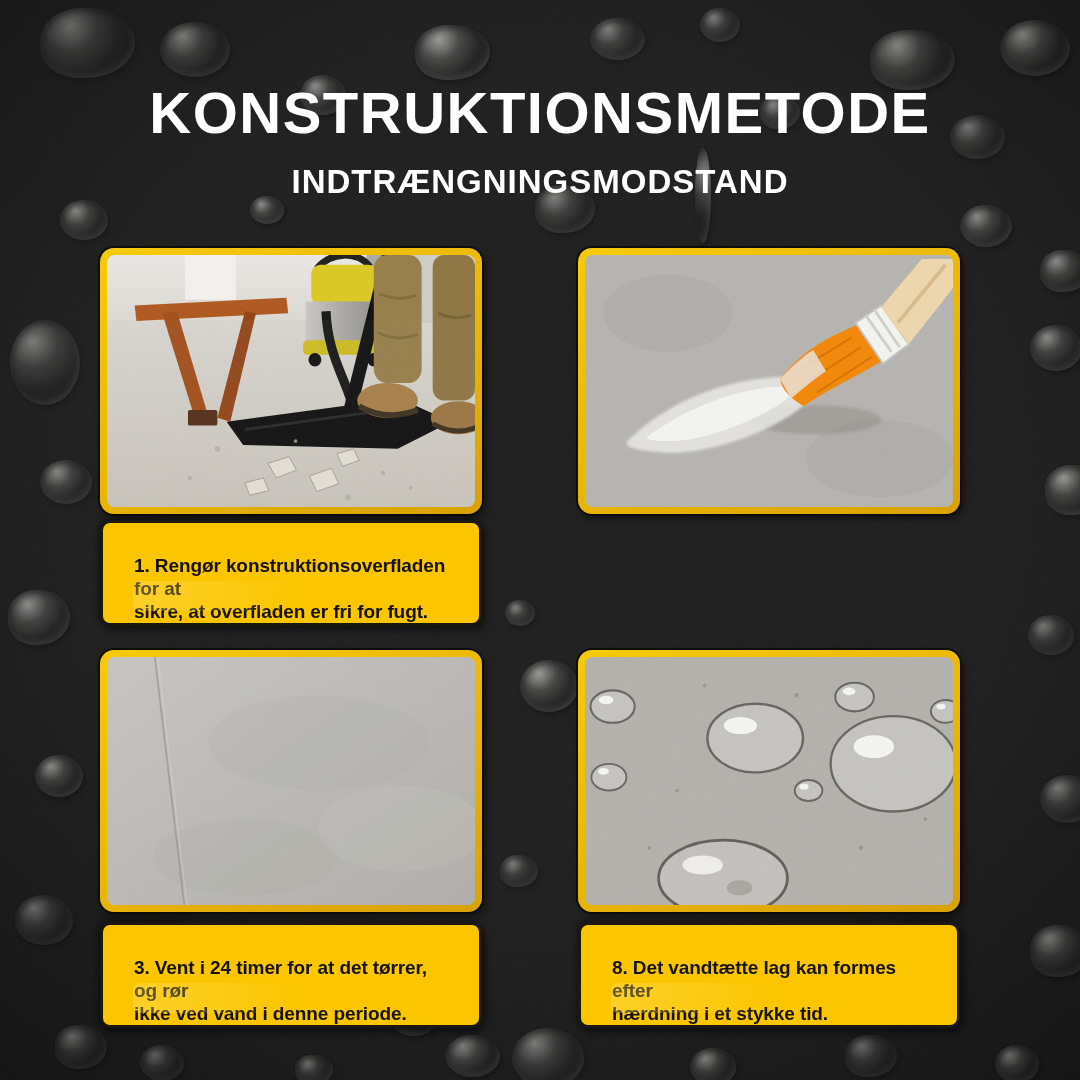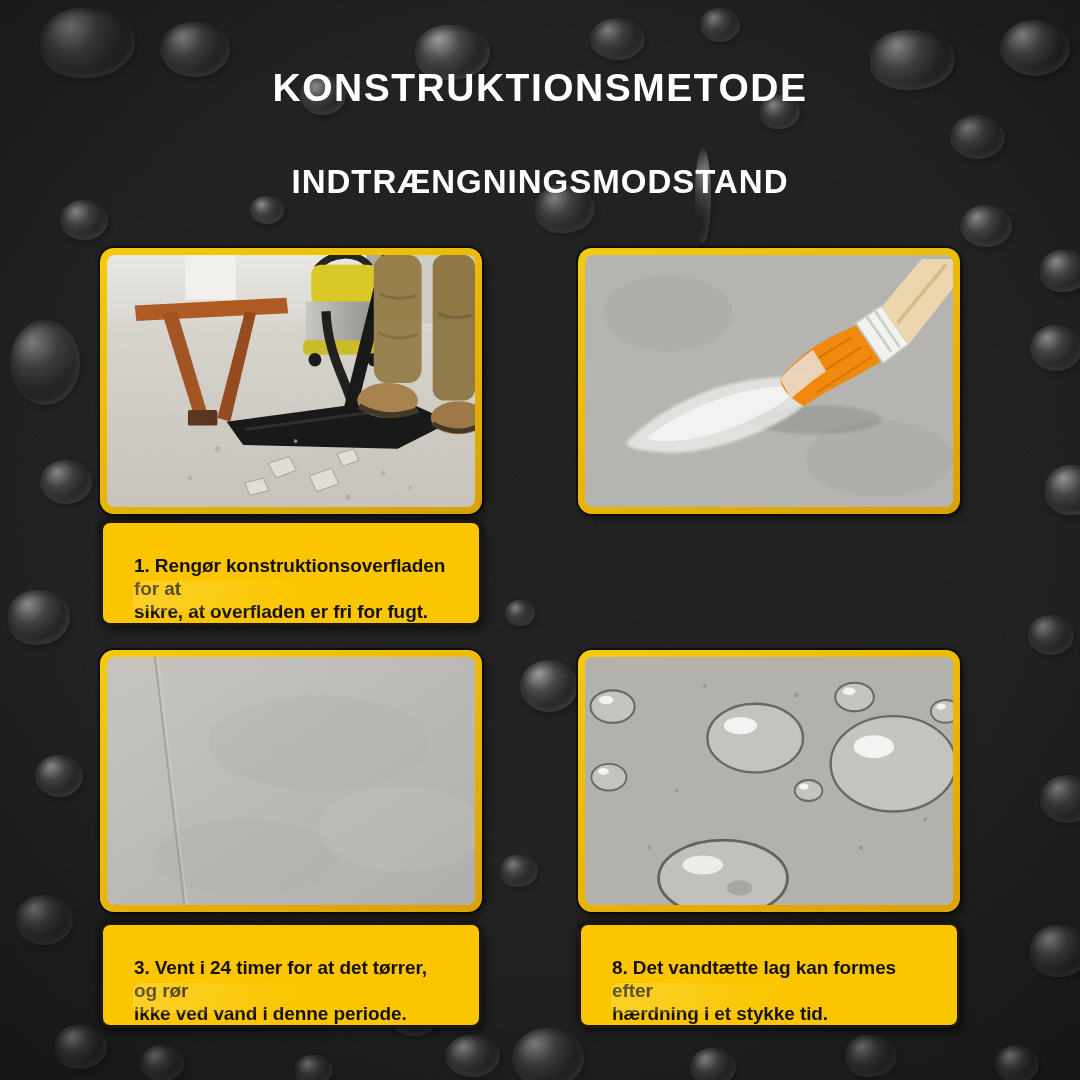--- a/index.html
+++ b/index.html
@@ -20,21 +20,21 @@
     box-shadow: inset -2px -3px 6px rgba(255,255,255,0.14),
                 inset 2px 3px 7px rgba(0,0,0,0.5),
                 2px 3px 5px rgba(0,0,0,0.35);
   }
   #bg-noise{position:absolute;inset:0;opacity:.3;z-index:1;}
   #vignette{position:absolute;inset:0;z-index:1;
     background:radial-gradient(ellipse 80% 75% at 50% 45%, rgba(0,0,0,0) 55%, rgba(0,0,0,0.4) 100%);}
   
   .title{
     position:absolute;left:0;top:40px;width:100%;text-align:center;z-index:4;
-    color:var(--title_text,#fff);font-size:39px;font-weight:bold;letter-spacing:1.5px;
+    color:var(--title_text,#fff);font-size:58px;font-weight:bold;letter-spacing:1.5px;
   }
   .subtitle{
     position:absolute;left:0;top:136px;width:100%;text-align:center;z-index:4;
     color:var(--title_text,#fff);font-size:33px;font-weight:bold;letter-spacing:1px;
   }
   
   .panel{position:absolute;width:382px;z-index:3;}
   #panel-1{left:100px;top:248px;}
   #panel-2{left:578px;top:248px;}
   #panel-3{left:100px;top:650px;}

